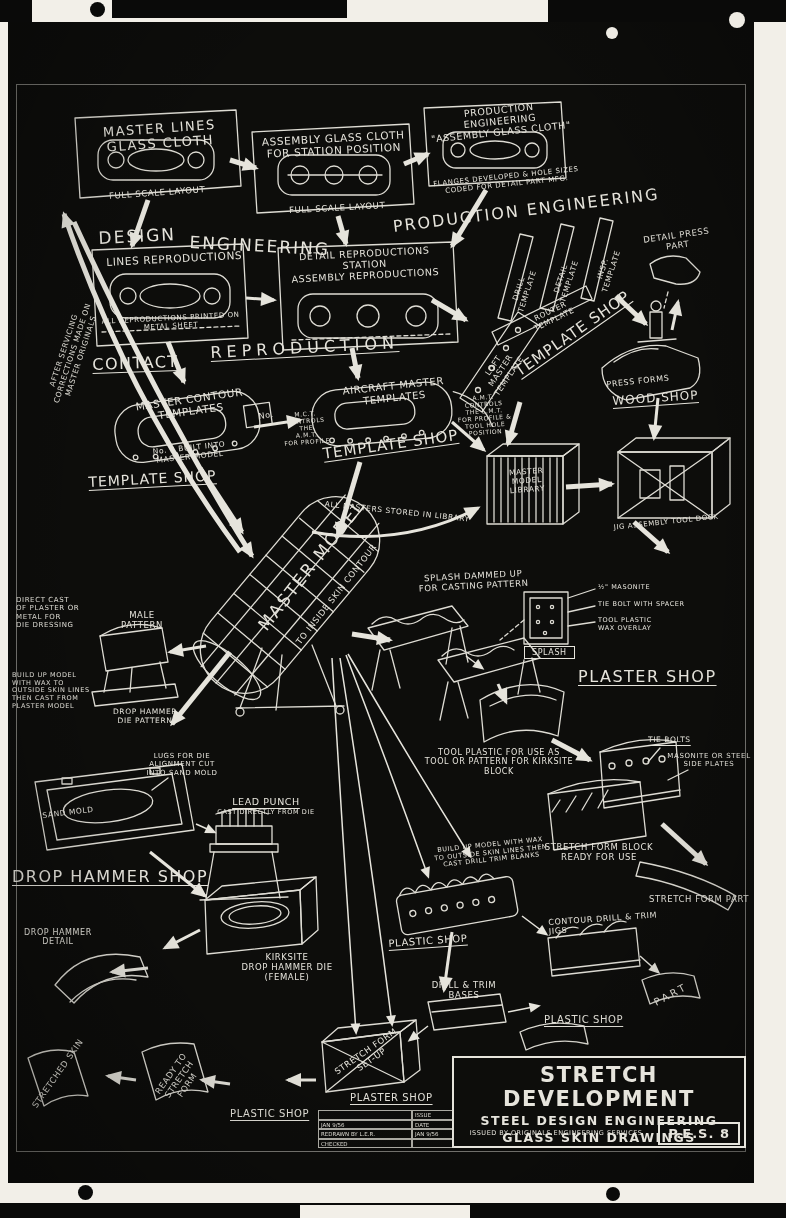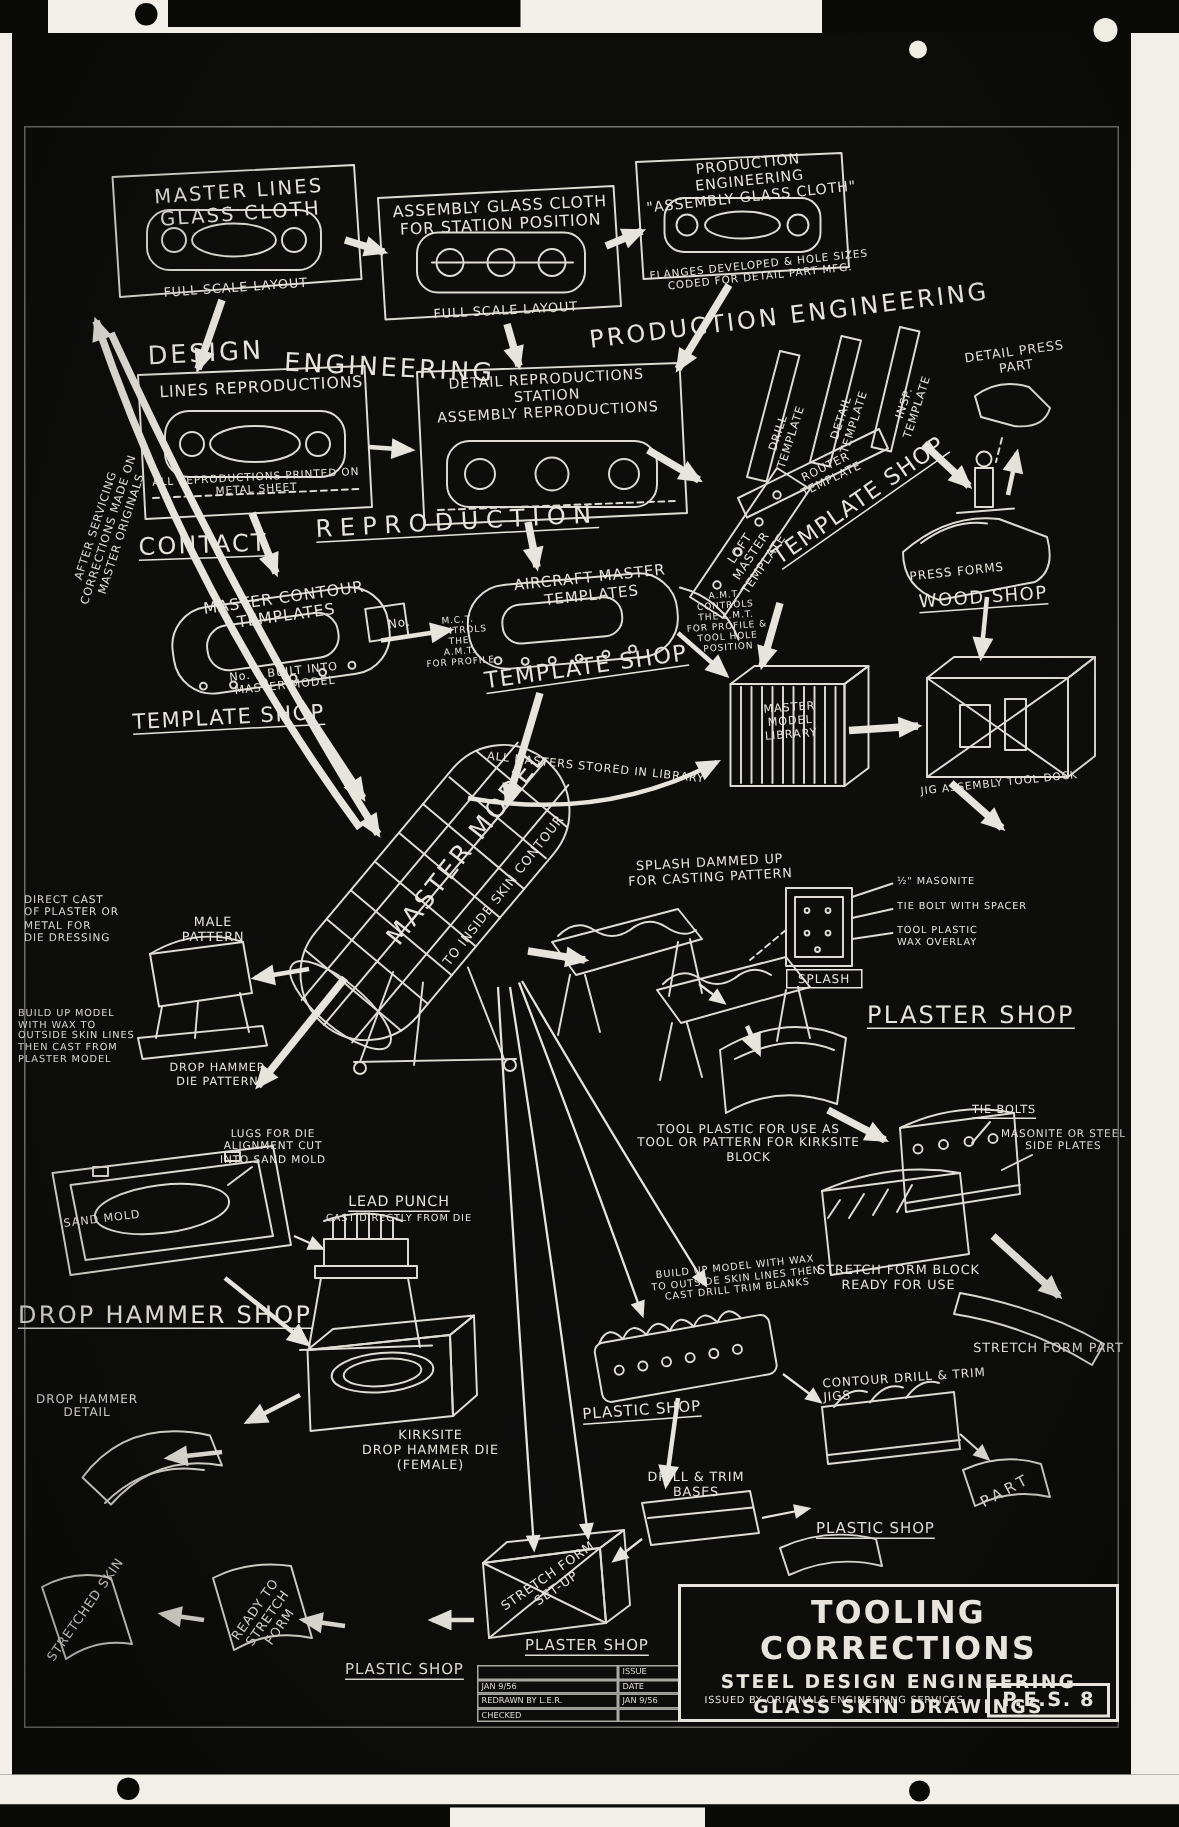--- a/index.html
+++ b/index.html
@@ -506,21 +506,21 @@
 <div class="lbl" style="left:652px;top:998px;font-size:10px;letter-spacing:3px;transform:rotate(-28deg)">PART</div>
 <div class="lbl ctr" style="left:330px;top:1070px;width:80px;font-size:8.5px;transform:rotate(-35deg)">STRETCH FORM
 SET-UP</div>
 <div class="lbl u" style="left:350px;top:1092px;font-size:10px">PLASTER SHOP</div>
 <div class="lbl" style="left:30px;top:1104px;font-size:8.5px;transform:rotate(-55deg)">STRETCHED SKIN</div>
 <div class="lbl ctr" style="left:146px;top:1100px;width:72px;font-size:8.5px;transform:rotate(-55deg)">READY TO
 STRETCH FORM</div>
 <div class="lbl u" style="left:230px;top:1108px;font-size:10px">PLASTIC SHOP</div>
 
 <div id="tblock">
-  <div class="t1">TOOLING CORRECTIONS</div>
+  <div class="t1">STRETCH DEVELOPMENT</div>
   <div class="t2">STEEL DESIGN ENGINEERING</div>
   <div class="t2">GLASS SKIN DRAWINGS</div>
   <div class="brow">
     <div class="issued">ISSUED BY ORIGINALS ENGINEERING SERVICES</div>
     <div class="pes">P.E.S. 8</div>
   </div>
 </div>
 
 <div id="rtable">
   <div></div>

